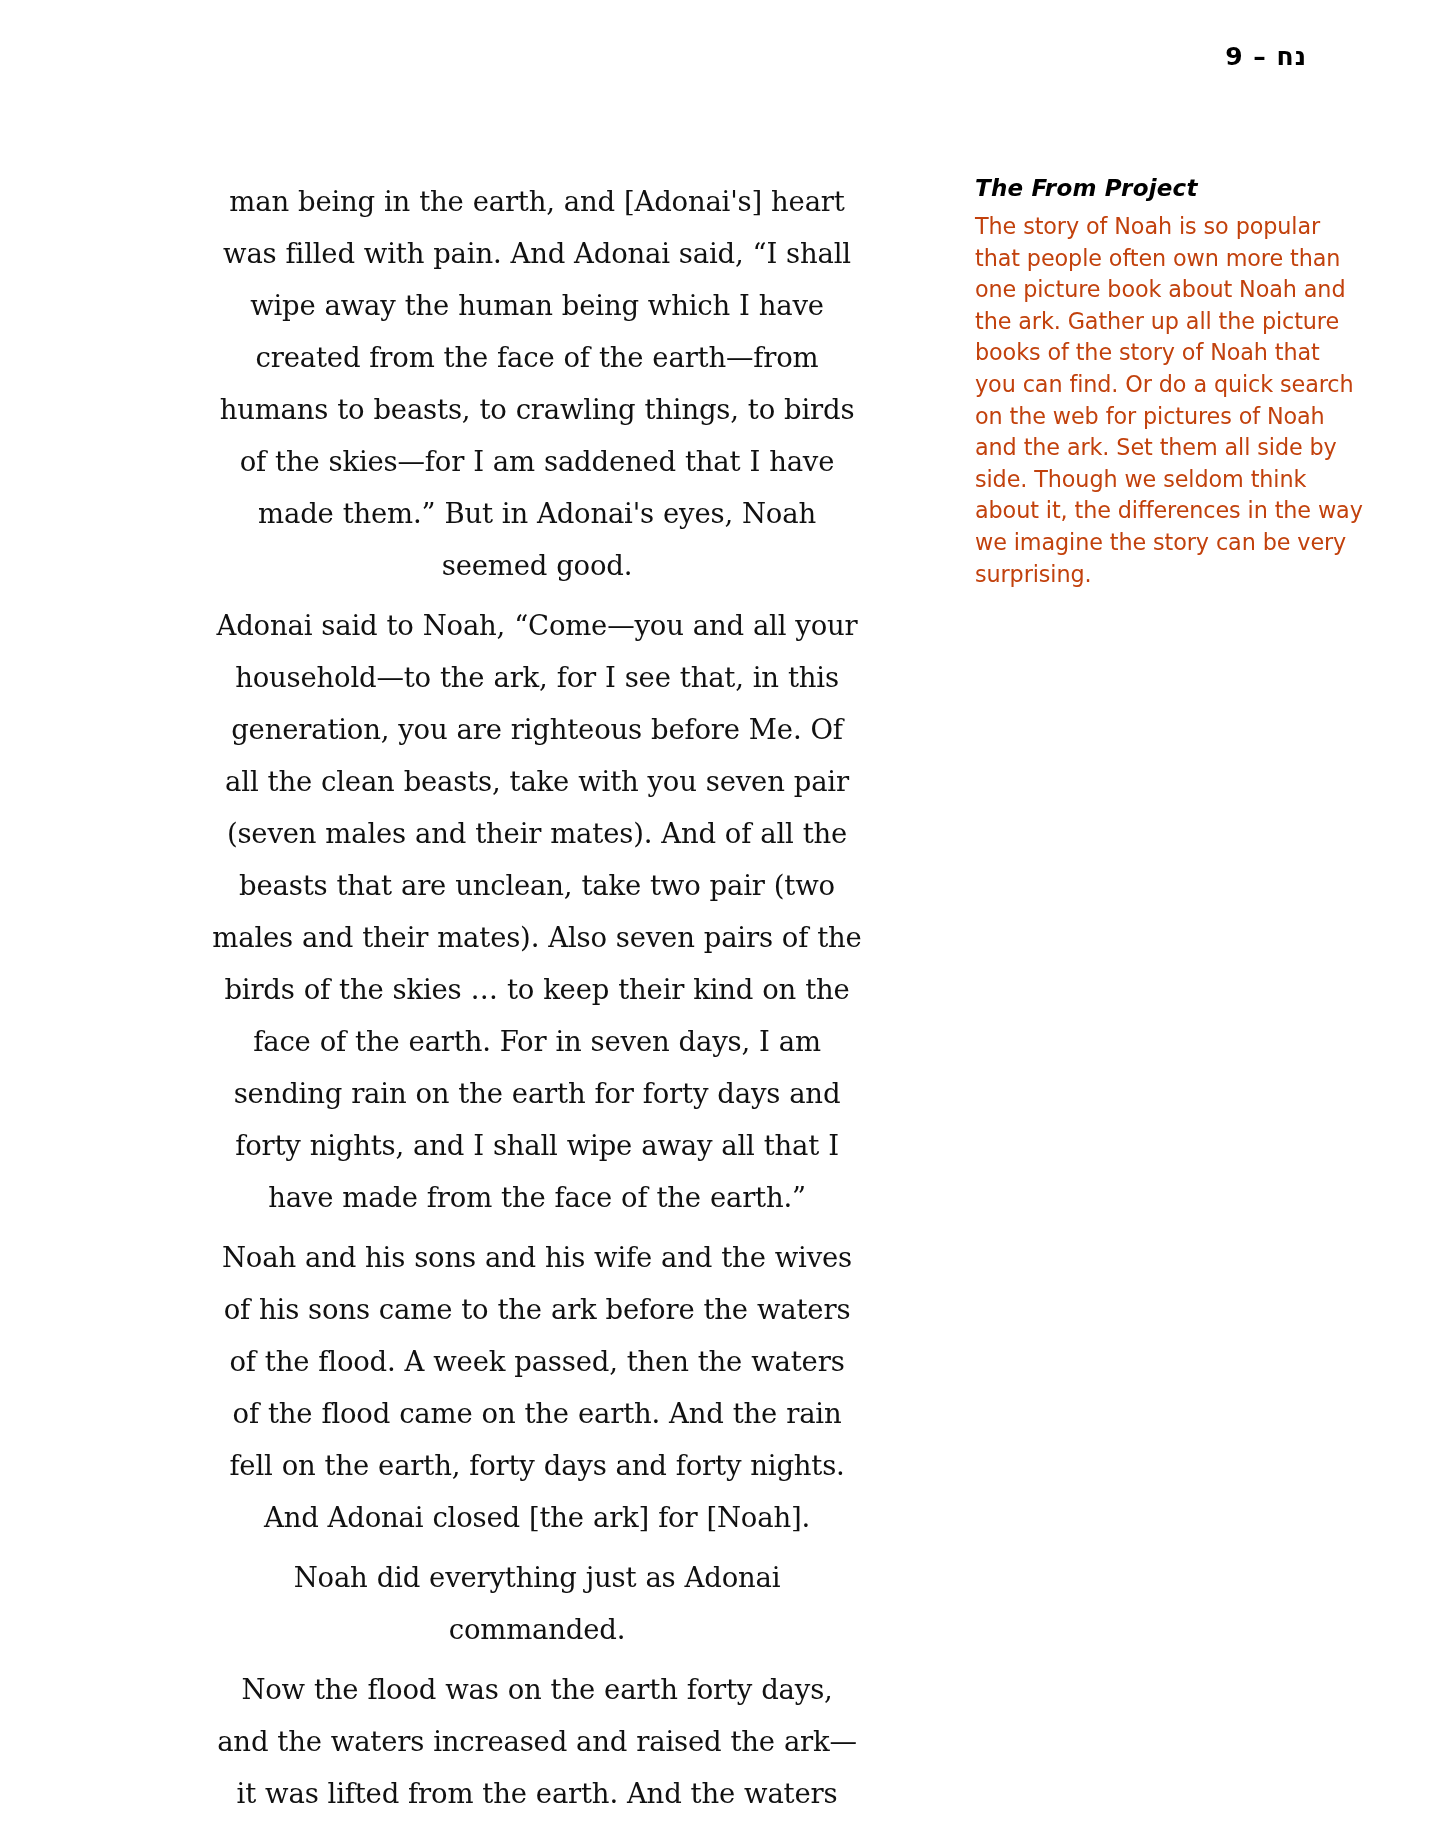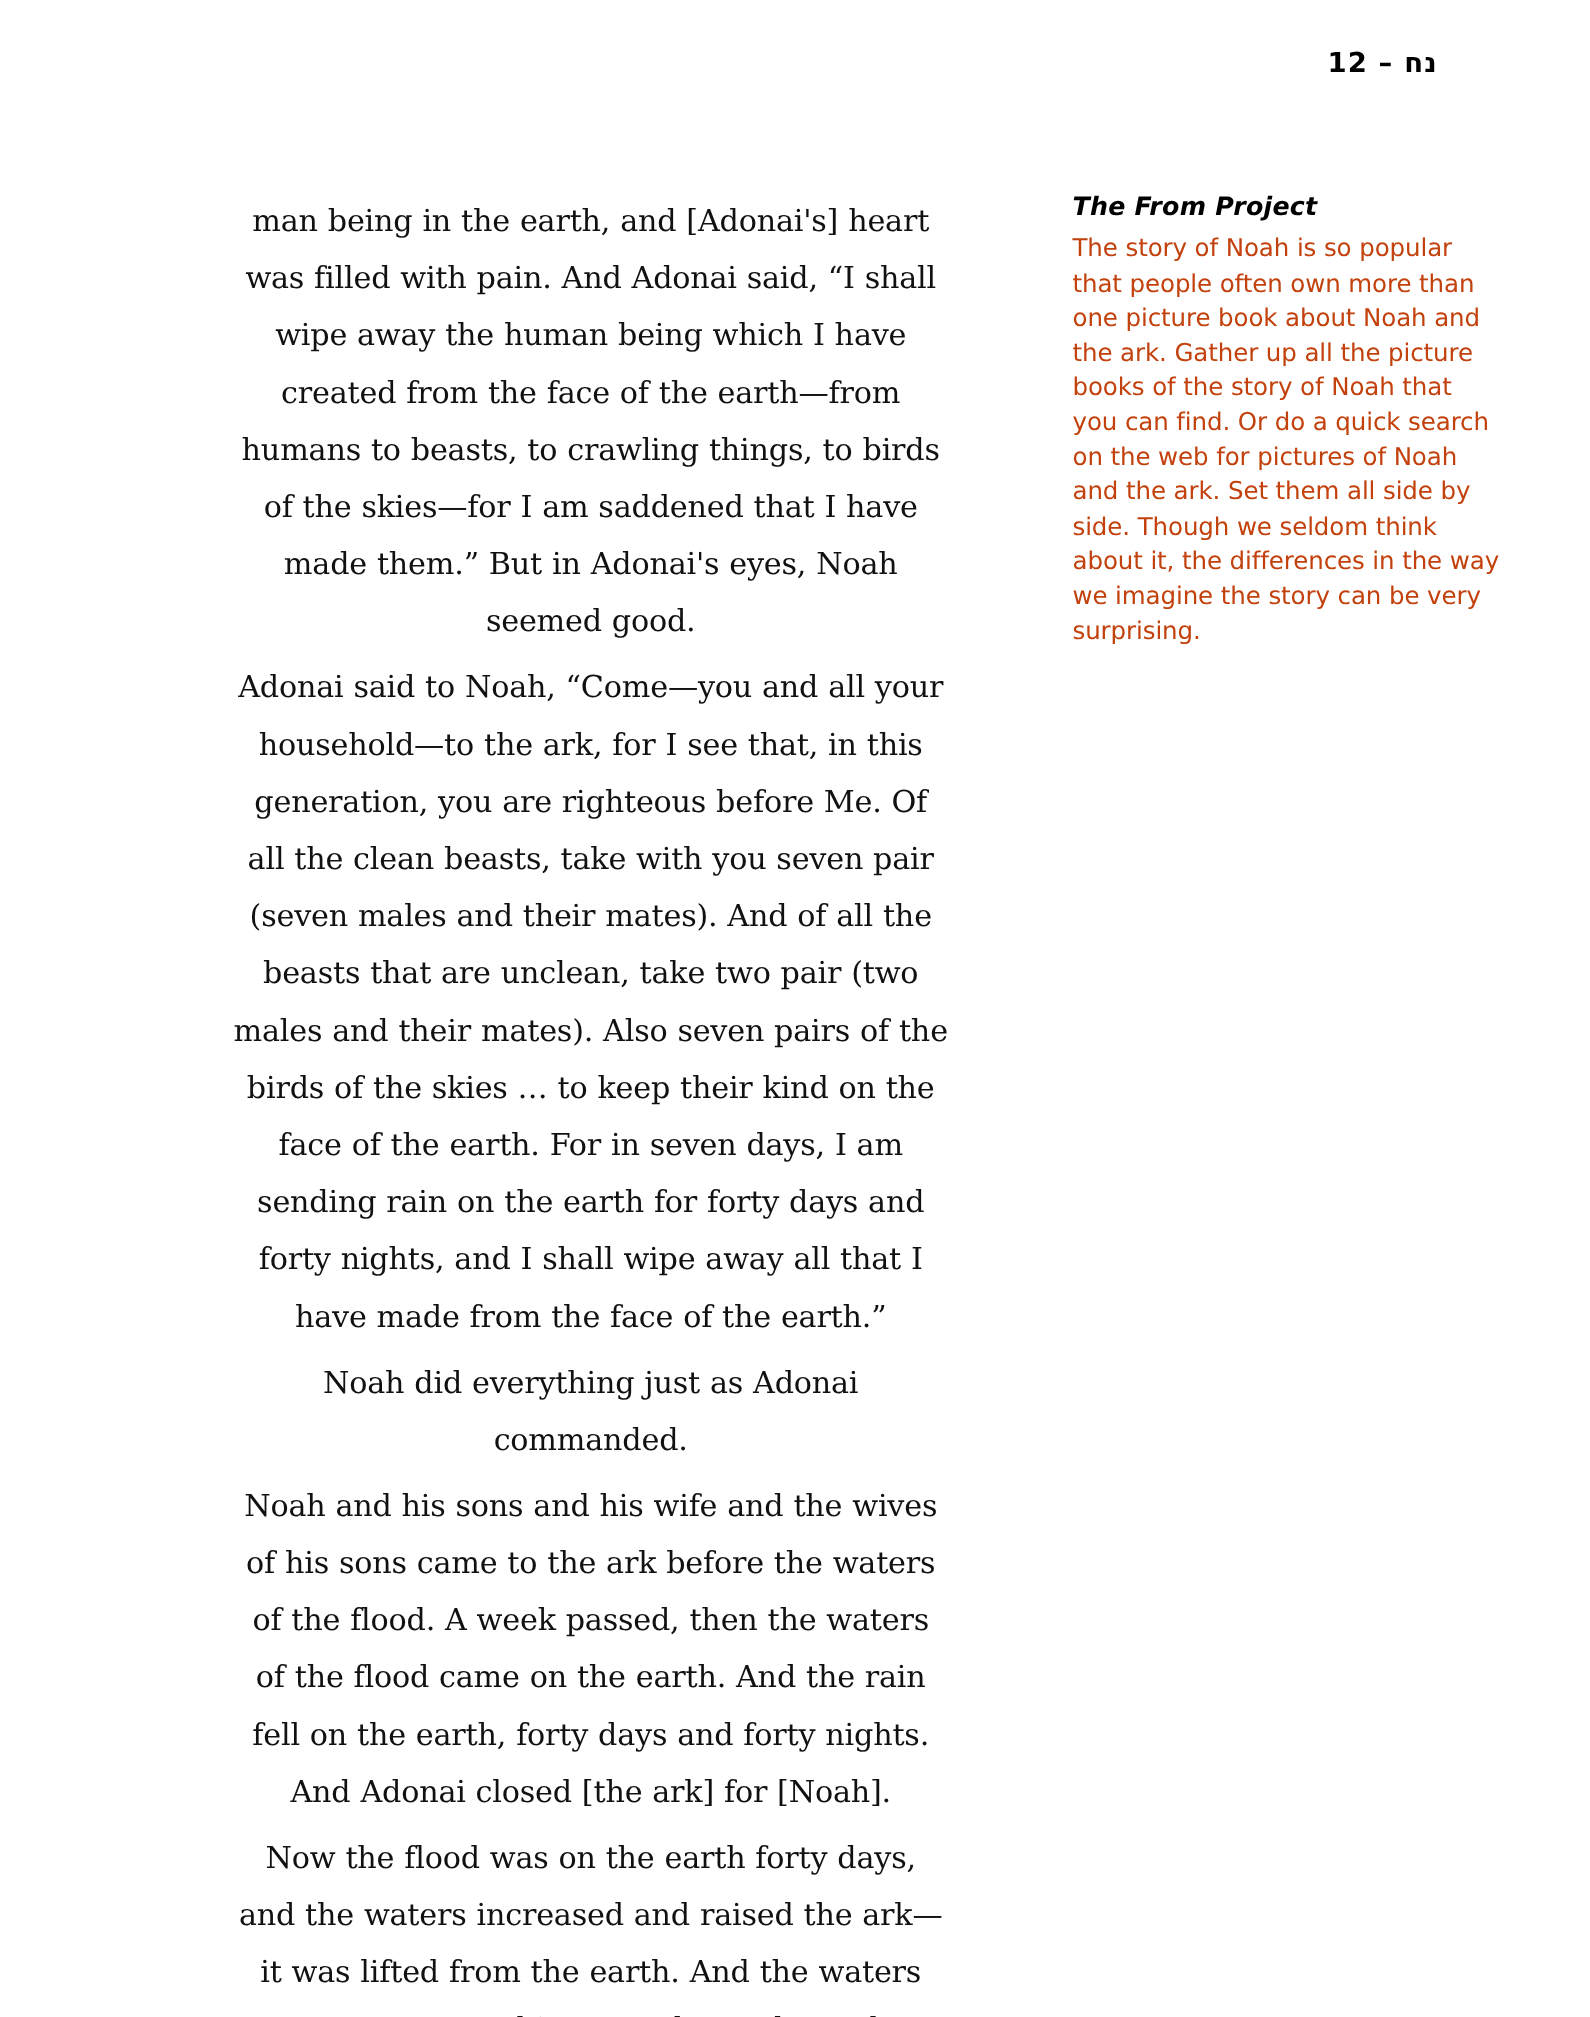--- a/index.html
+++ b/index.html
@@ -88,29 +88,29 @@
     margin: 0;
     letter-spacing: -0.1px;
     color: #c2410c;
   }
 </style>
 </head>
 <body>
 
 <div class="page">
 
-  <div class="running-head">נח – 12</div>
+  <div class="running-head">נח – 9</div>
 
   <div class="divider"></div>
 
   <div class="main-column">
     <p class="body-par">man being in the earth, and [Adonai's] heart was filled with pain. And Adonai said, “I shall wipe away the human being which I have created from the face of the earth—from humans to beasts, to crawling things, to birds of the skies—for I am saddened that I have made them.” But in Adonai's eyes, Noah seemed good.</p>
     <p class="body-par">Adonai said to Noah, “Come—you and all your household—to the ark, for I see that, in this generation, you are righteous before Me. Of all the clean beasts, take with you seven pair (seven males and their mates). And of all the beasts that are unclean, take two pair (two males and their mates). Also seven pairs of the birds of the skies … to keep their kind on the face of the earth. For in seven days, I am sending rain on the earth for forty days and forty nights, and I shall wipe away all that I have made from the face of the earth.”</p>
+    <p class="body-par">Noah and his sons and his wife and the wives of his sons came to the ark before the waters of the flood. A week passed, then the waters of the flood came on the earth. And the rain fell on the earth, forty days and forty nights. And Adonai closed [the ark] for [Noah].</p>
     <p class="body-par">Noah did everything just as Adonai commanded.</p>
-    <p class="body-par">Noah and his sons and his wife and the wives of his sons came to the ark before the waters of the flood. A week passed, then the waters of the flood came on the earth. And the rain fell on the earth, forty days and forty nights. And Adonai closed [the ark] for [Noah].</p>
     <p class="body-par">Now the flood was on the earth forty days, and the waters increased and raised the ark—it was lifted from the earth. And the waters grew strong and increased greatly on the earth, and the ark traveled on top of the waters. And the waters grew stronger and stronger on the earth, and they covered all the high mountains that are under all the heavens. Fifteen cubits above, the waters grew stronger, and they covered the mountains. From all that had the spirit of life in its nostrils to everything that was on the dry ground—it died. And [Adonai] wiped away all that was on the face of the earth—from humans to beasts, to crawling things, to birds of the skies—they were wiped away. Only</p>
   </div>
 
   <div class="side-column">
     <h2 class="side-title">The From Project</h2>
     <p class="side-par">The story of Noah is so popular that people often own more than one picture book about Noah and the ark. Gather up all the picture books of the story of Noah that you can find. Or do a quick search on the web for pictures of Noah and the ark. Set them all side by side. Though we seldom think about it, the differences in the way we imagine the story can be very surprising.</p>
   </div>
 
 </div>
 

